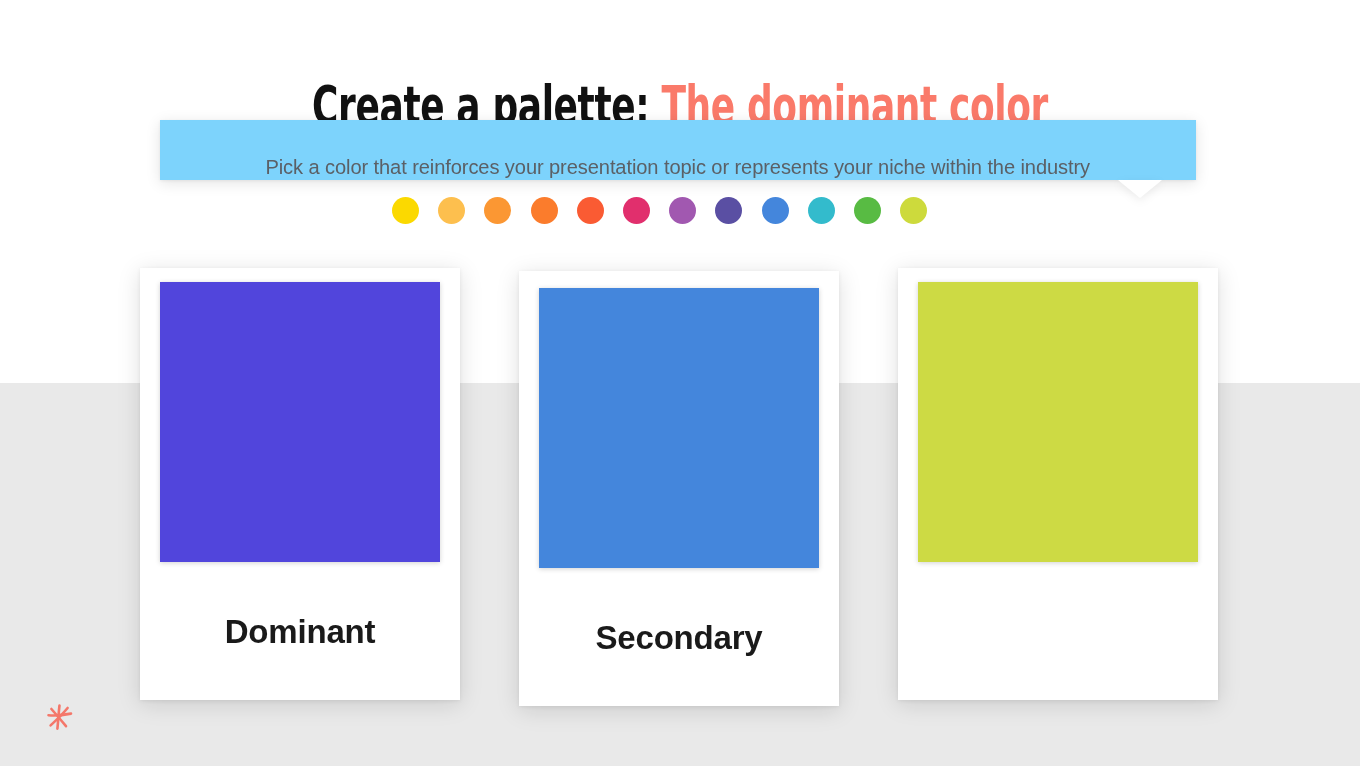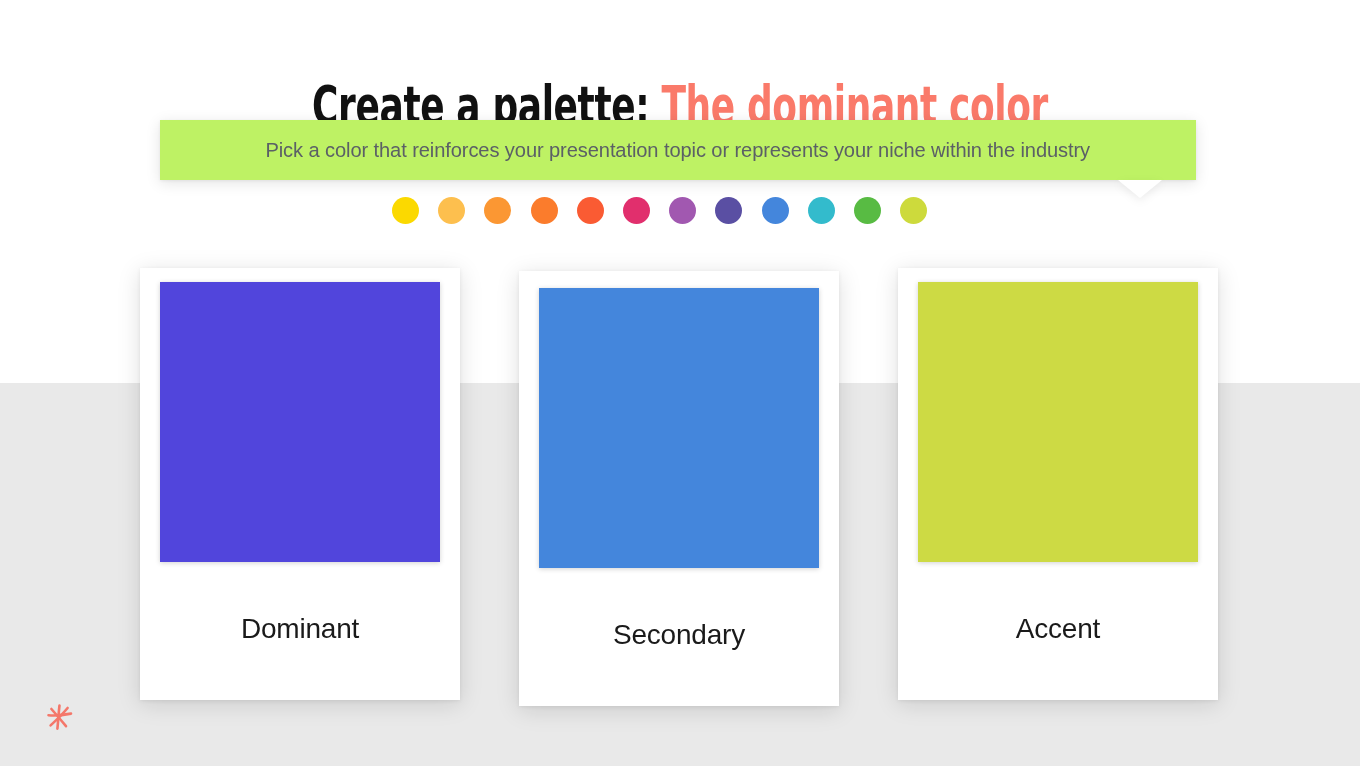--- a/index.html
+++ b/index.html
@@ -50,24 +50,24 @@
   #title .t-main { color: #111111; }
   #title .t-accent { color: #fa7a6a; }
 
   
   #bubble {
     position: absolute;
     left: 160px;
     top: 120px;
     width: 1036px;
     height: 60px;
-    background: #bef264;
+    background: #7dd3fc;
     box-shadow: 0 3px 14px rgba(0,0,0,0.11), 0 1px 3px rgba(0,0,0,0.06);
     display: flex;
-    align-items: center;
+    align-items: flex-end;
     justify-content: center;
   }
   #bubble-text {
     color: #5b6066;
     font-size: 20.5px;
     line-height: 26px;
     letter-spacing: -0.1px;
     white-space: nowrap;
     transform: scaleX(0.98);
   }
@@ -124,23 +124,24 @@
     box-shadow: 0 1px 5px rgba(0,0,0,0.18);
   }
   #card-secondary .swatch { top: 17px; }
 
   .card-label {
     position: absolute;
     left: 0;
     top: 345px;
     width: 100%;
     text-align: center;
-    font-size: 28px;
+    font-size: 33px;
     color: #1a1a1a;
     letter-spacing: -0.2px;
+    font-weight: bold;
   }
   #card-secondary .card-label { top: 348px; }
 
   
   #asterisk {
     position: absolute;
     left: 42px;
     top: 700px;
     width: 34px;
     height: 34px;
@@ -180,21 +181,20 @@
     <div class="card-label">Dominant</div>
   </div>
 
   <div class="card" id="card-secondary">
     <div class="swatch" style="background: rgb(68, 134, 220);"></div>
     <div class="card-label">Secondary</div>
   </div>
 
   <div class="card" id="card-accent">
     <div class="swatch" style="background: rgb(205, 218, 68);"></div>
-    <div class="card-label">Accent</div>
   </div>
 
   <svg id="asterisk" viewBox="0 0 34 34">
     <g stroke="#f4776a" stroke-width="2.6" stroke-linecap="round" fill="none">
       <path d="M17.5 5.5 C16.6 12.5 16.2 21.5 15.4 28.6"></path>
       <path d="M6.5 15.2 C13.5 15.9 22.5 14.8 29.0 13.6"></path>
       <path d="M8.6 25.4 C13.6 20.8 21.0 13.6 25.6 8.0"></path>
       <path d="M9.4 9.0 C14.0 14.2 20.0 21.4 24.0 26.2"></path>
     </g>
   </svg>

